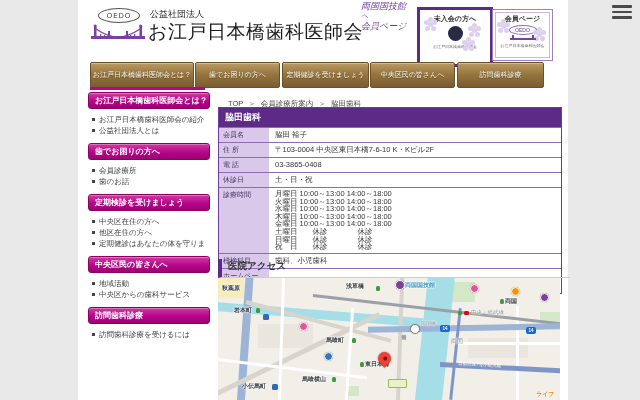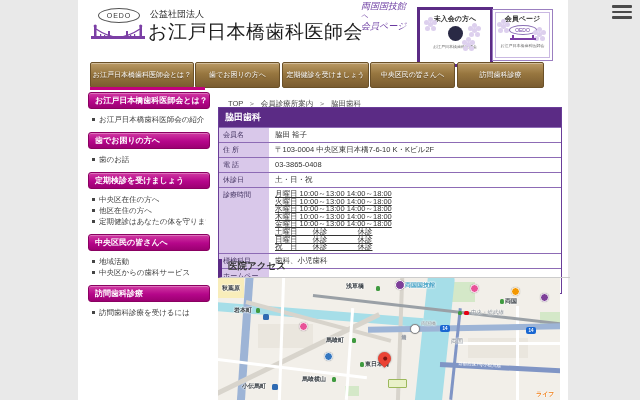--- a/index.html
+++ b/index.html
@@ -56,21 +56,21 @@
 
   
   .breadcrumb{left:150px;top:99px;font-size:7.5px;color:#444;}
   .breadcrumb .sep{margin:0 3px;color:#666;}
   .bc-link{cursor:pointer;}
   .clinic-table{left:140px;top:107px;width:342px;border:1px solid #6a3d99;}
   .ct-title{background:#5b2b85;color:#fff;font-size:9px;font-weight:bold;padding:3px 6px;height:13px;line-height:13px;}
   .ct-row{display:flex;border-top:1px solid #8d6bb5;}
   .ct-label{width:42px;background:#d9c8ea;color:#40305e;font-size:7px;padding:2px 4px;flex:none;}
   .ct-value{flex:1;background:#fff;color:#333;font-size:7.5px;padding:2px 6px;}
-  .ct-value.pre{white-space:pre-line;line-height:7.6px;text-decoration:underline;}
+  .ct-value.pre{white-space:pre-line;line-height:7.6px;}
   .section-head{left:140px;top:259px;width:342px;font-size:9.5px;font-weight:bold;color:#333;
                 border-left:4px solid #5b2b85;padding:1px 0 4px 6px;border-bottom:1px solid #ccc;}
 
   
   .map{left:140px;top:278px;width:342px;height:122px;background:#f2efe9;overflow:hidden;cursor:grab;}
   .blk{position:absolute;}
   .water{background:#a6dee8;}
   .road-b{background:#9db4d6;} .road-g{background:#d8d4cc;} .road-w{background:#ffffff;}
   .hwy{background:#8095c5;} .rail{background:#9aa0a6;}
   .mlabel{position:absolute;font-size:6px;font-weight:bold;color:#3a4046;white-space:nowrap;
@@ -156,23 +156,25 @@
     <div class="abs nav-btn nb2">歯でお困りの方へ</div>
     <div class="abs nav-btn nb3">定期健診を受けましょう</div>
     <div class="abs nav-btn nb4">中央区民の皆さんへ</div>
     <div class="abs nav-btn nb5">訪問歯科診療</div>
     <div class="abs nav-underline"></div>
 
     <div class="abs sidebar">
       <div class="side-head">お江戸日本橋歯科医師会とは？</div>
       <div class="side-items">
         <div class="side-item">お江戸日本橋歯科医師会の紹介</div>
+        <div class="side-item">公益社団法人とは</div>
       </div>
       <div class="side-head">歯でお困りの方へ</div>
       <div class="side-items">
+        <div class="side-item">会員診療所</div>
         <div class="side-item">歯のお話</div>
       </div>
       <div class="side-head">定期検診を受けましょう</div>
       <div class="side-items">
         <div class="side-item">中央区在住の方へ</div>
         <div class="side-item">他区在住の方へ</div>
         <div class="side-item">定期健診はあなたの体を守ります</div>
       </div>
       <div class="side-head">中央区民の皆さんへ</div>
       <div class="side-items">

